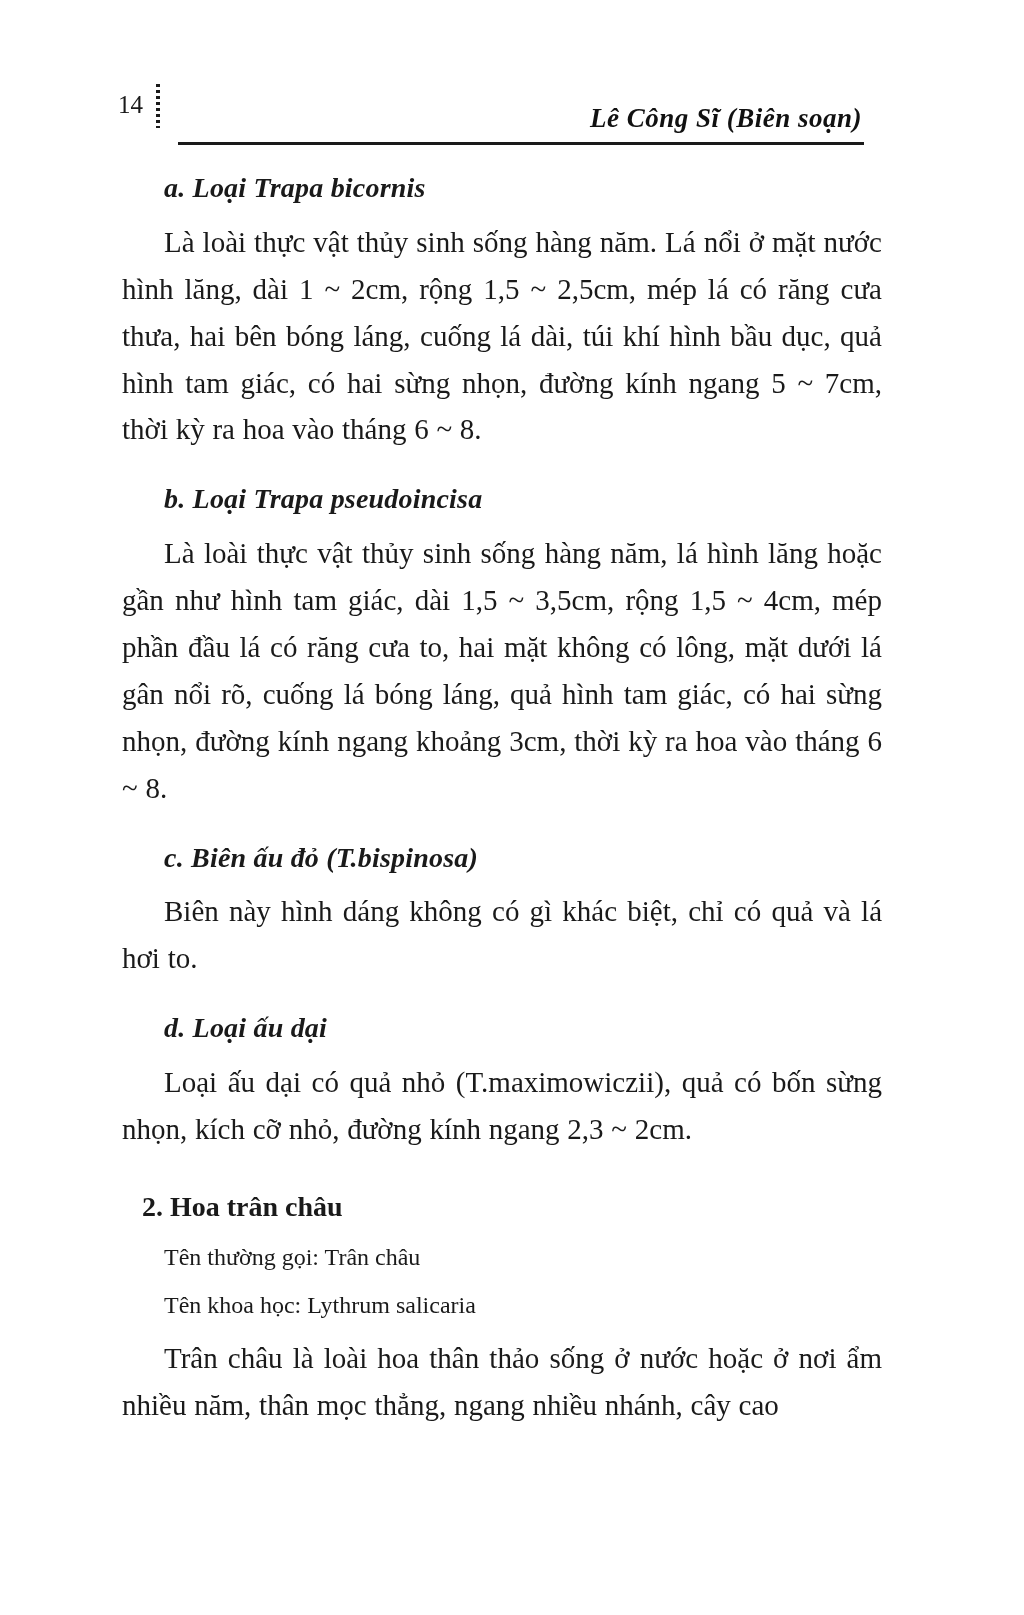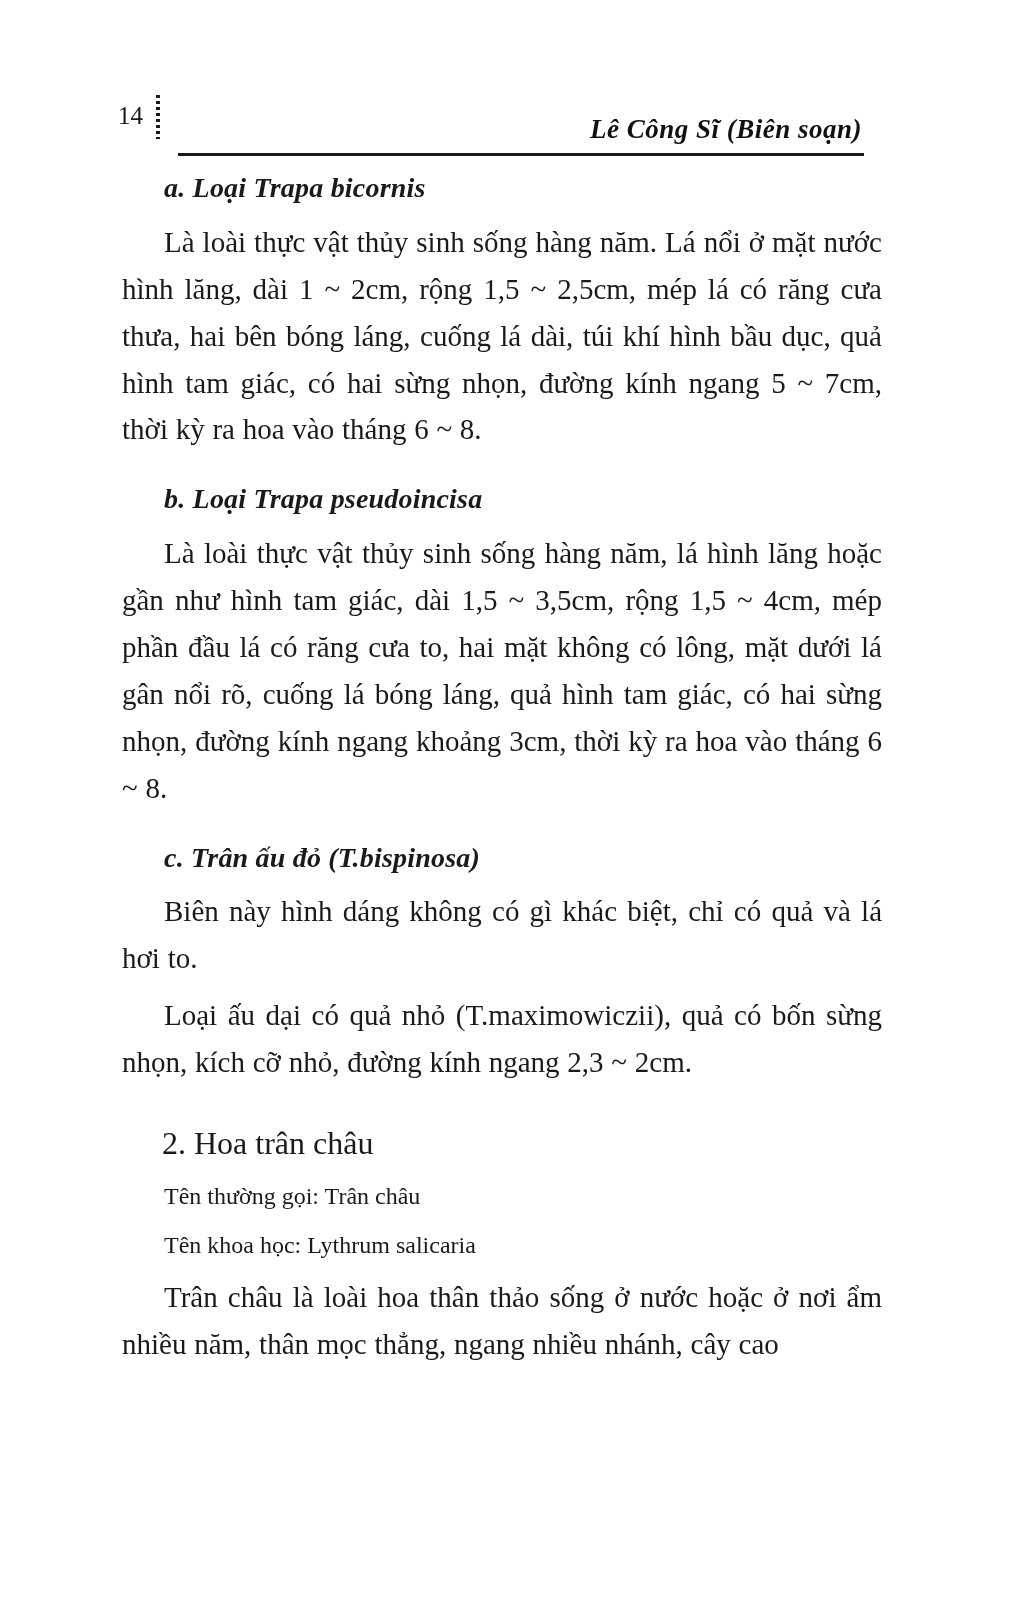--- a/index.html
+++ b/index.html
@@ -14,21 +14,21 @@
     background: #ffffff;
     font-family: "Liberation Serif", "DejaVu Serif", serif;
     color: #1a1a1a;
     box-sizing: border-box;
     overflow: hidden;
   }
 
   
   .header {
     position: absolute;
-    top: 95px;
+    top: 84px;
     left: 118px;
     right: 160px;
     height: 46px;
     display: flex;
     align-items: flex-start;
   }
   .page-number {
     font-size: 25px;
     font-family: "Liberation Serif", serif;
     color: #1a1a1a;
@@ -87,23 +87,23 @@
     font-size: 28px;
     margin: 26px 0 4px 42px;
     line-height: 1.45;
     letter-spacing: 0.2px;
   }
   .h-sub.first {
     margin-top: 8px;
   }
   .h-num {
     font-family: "Liberation Serif", "DejaVu Serif", serif;
-    font-weight: normal;
-    font-size: 32px;
-    margin: 34px 0 6px 40px;
+    font-weight: bold;
+    font-size: 28px;
+    margin: 34px 0 6px 20px;
     line-height: 1.45;
   }
   p.para {
     font-size: 29px;
     line-height: 1.62;
     margin: 10px 0 2px 0;
     text-indent: 42px;
     text-align: justify;
     text-align-last: left;
     word-spacing: 0.5px;
@@ -130,23 +130,24 @@
   </div>
 
   <div class="content">
 
     <div class="h-sub first">a. Loại Trapa bicornis</div>
     <p class="para">Là loài thực vật thủy sinh sống hàng năm. Lá nổi ở mặt nước hình lăng, dài 1 ~ 2cm, rộng 1,5 ~ 2,5cm, mép lá có răng cưa thưa, hai bên bóng láng, cuống lá dài, túi khí hình bầu dục, quả hình tam giác, có hai sừng nhọn, đường kính ngang 5 ~ 7cm, thời kỳ ra hoa vào tháng 6 ~ 8.</p>
 
     <div class="h-sub">b. Loại Trapa pseudoincisa</div>
     <p class="para">Là loài thực vật thủy sinh sống hàng năm, lá hình lăng hoặc gần như hình tam giác, dài 1,5 ~ 3,5cm, rộng 1,5 ~ 4cm, mép phần đầu lá có răng cưa to, hai mặt không có lông, mặt dưới lá gân nổi rõ, cuống lá bóng láng, quả hình tam giác, có hai sừng nhọn, đường kính ngang khoảng 3cm, thời kỳ ra hoa vào tháng 6 ~ 8.</p>
 
-    <div class="h-sub">c. Trân ấu đỏ (T.bispinosa)</div>
+    <div class="h-sub">c. Biên ấu đỏ (T.bispinosa)</div>
     <p class="para">Biên này hình dáng không có gì khác biệt, chỉ có quả và lá hơi to.</p>
 
+    <div class="h-sub">d. Loại ấu dại</div>
     <p class="para">Loại ấu dại có quả nhỏ (T.maximowiczii), quả có bốn sừng nhọn, kích cỡ nhỏ, đường kính ngang 2,3 ~ 2cm.</p>
 
     <div class="h-num">2. Hoa trân châu</div>
     <p class="block">Tên thường gọi: Trân châu</p>
     <p class="block">Tên khoa học: Lythrum salicaria</p>
     <p class="para">Trân châu là loài hoa thân thảo sống ở nước hoặc ở nơi ẩm nhiều năm, thân mọc thẳng, ngang nhiều nhánh, cây cao</p>
 
   </div>
 </div>
 

